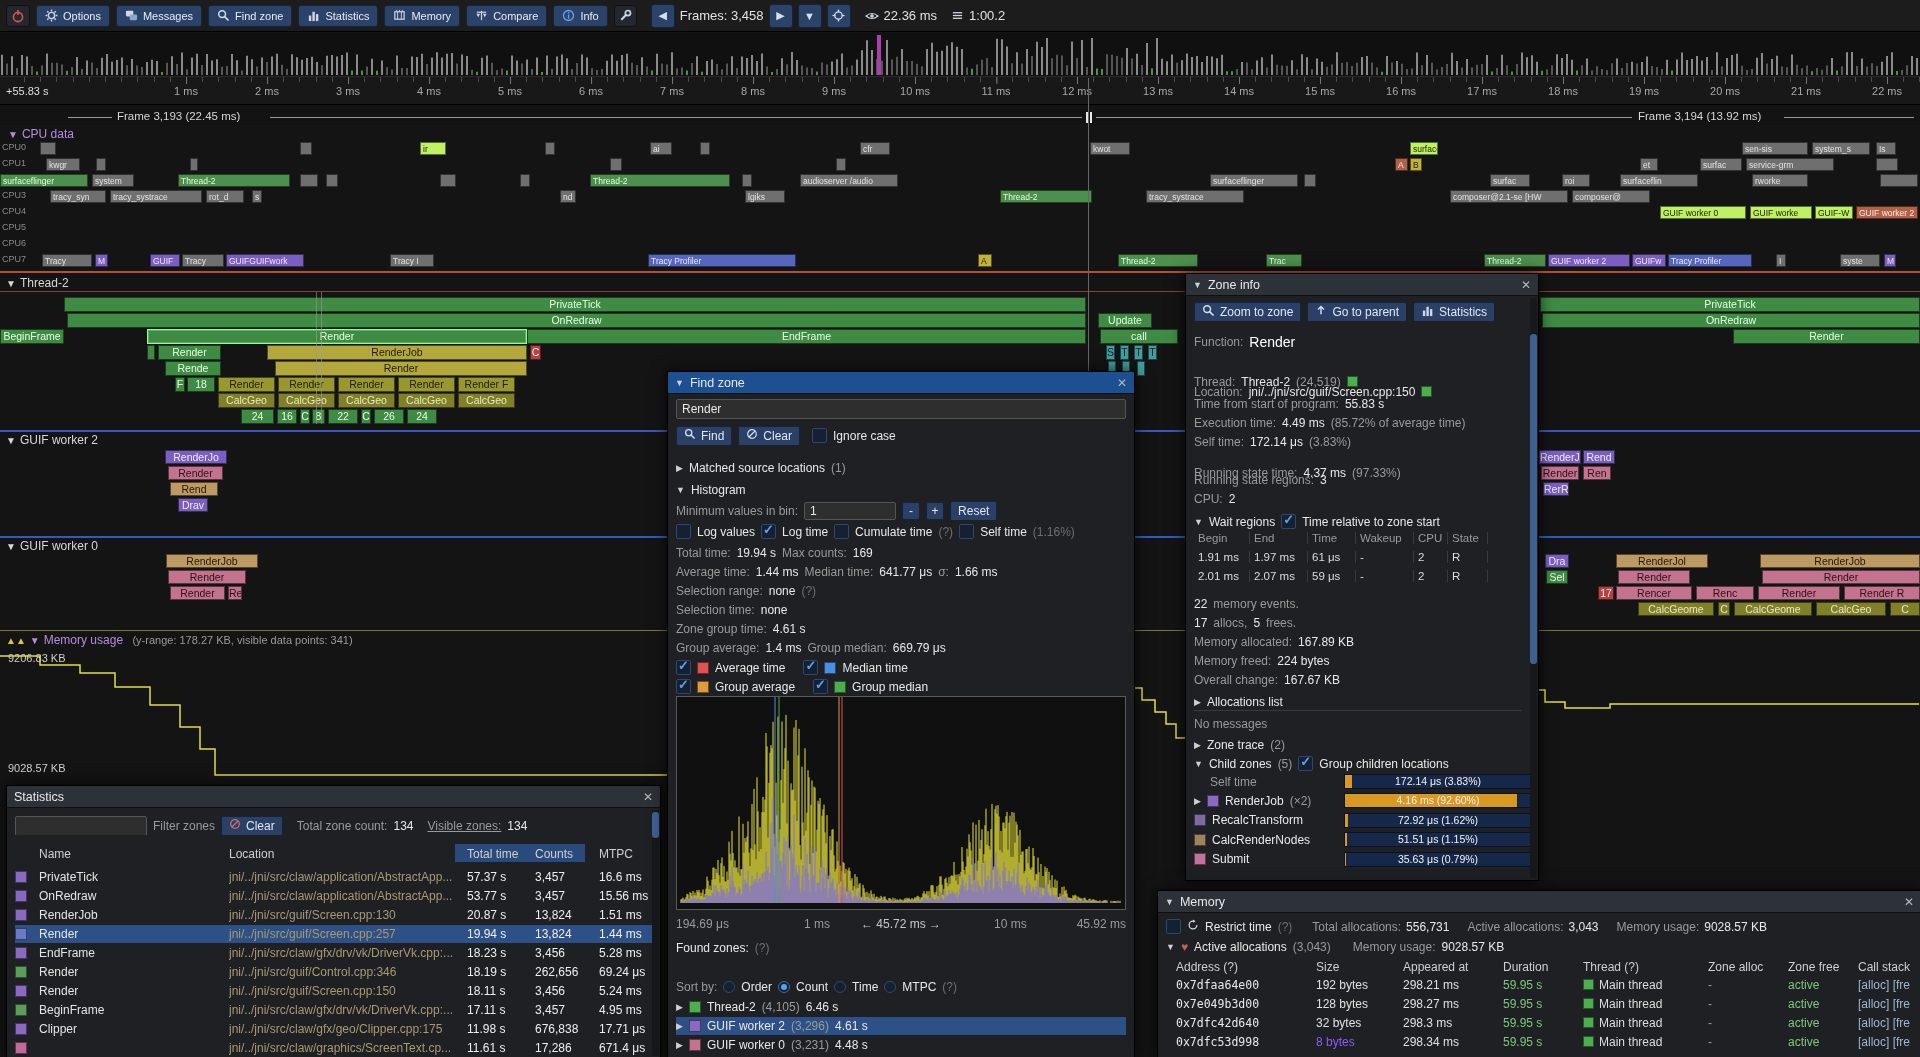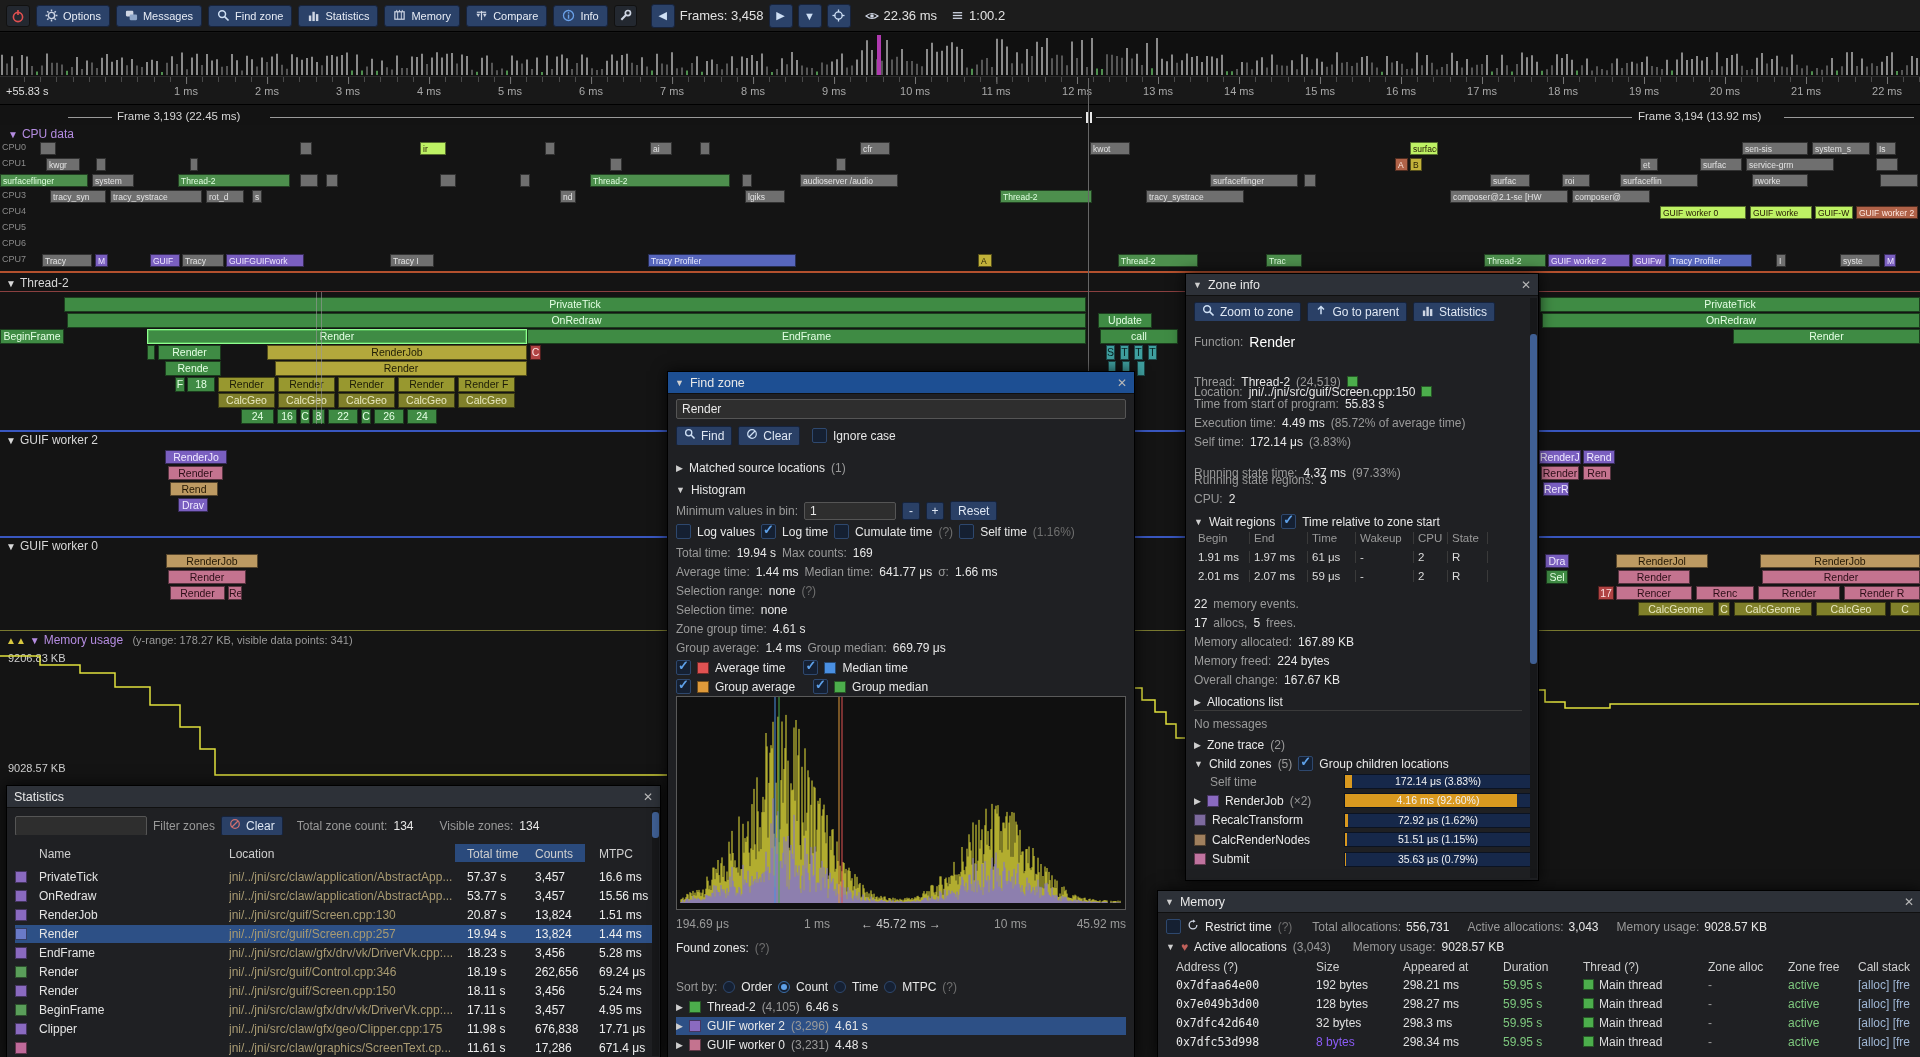--- a/index.html
+++ b/index.html
@@ -432,21 +432,21 @@
       <span class="lab">Filter zones</span>
       <span class="btn">
           <span><svg width="12" height="12" viewBox="0 0 14 14">
               <circle cx="7" cy="7" r="5" fill="none" stroke="#d07070" stroke-width="1.5"></circle>
               <line x1="3.5" y1="10.5" x2="10.5" y2="3.5" stroke="#d07070" stroke-width="1.5"></line>
             </svg></span>
           <span>Clear</span>
         </span>
       <span class="lab" style="margin-left:8px;">Total zone count:</span>
         <span class="val">134</span>
-      <span class="lab" style="margin-left:20px;">Visible zones:</span>
+      <span class="lab" style="margin-left:8px;text-decoration:underline;">Visible zones:</span>
         <span class="val">134</span>
     </div>
     <div class="abs" style="left:448px;top:58px;width:68px;height:18px;background:#2a4a7c;"></div>
     <div class="abs" style="left:516px;top:58px;width:62px;height:18px;background:#2a4a7c;"></div>
     <div class="row" style="top:58px;color:#cfcfcf;">
       <span class="st-cell" style="left:24px;width:180px;">Name</span>
       <span class="st-cell" style="left:214px;width:230px;">Location</span>
       <span class="st-cell" style="left:452px;width:62px;">Total time</span>
       <span class="st-cell" style="left:520px;width:56px;">Counts</span>
       <span class="st-cell" style="left:584px;width:60px;">MTPC</span>

